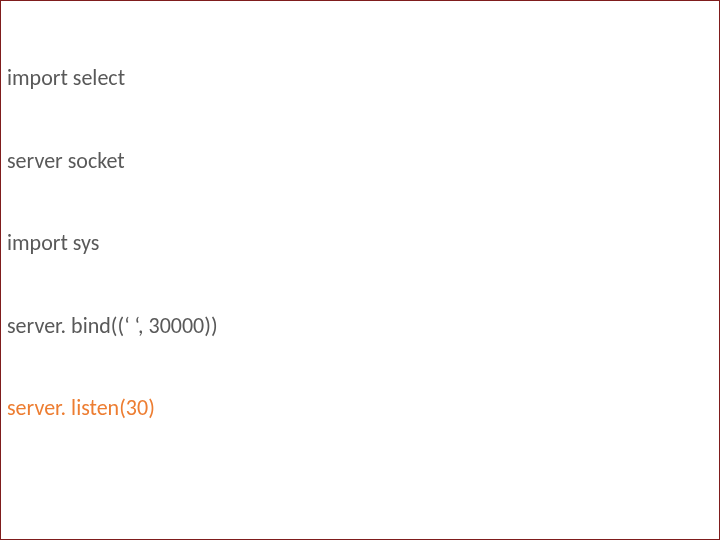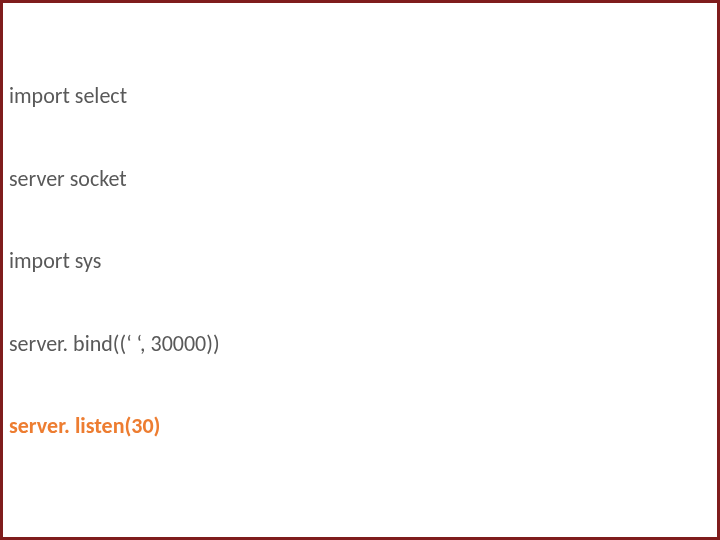--- a/index.html
+++ b/index.html
@@ -11,33 +11,33 @@
     font-family: Calibri, "Segoe UI", Arial, sans-serif;
     font-size: 22px;
     line-height: 1.25;
     color: #595959;
     overflow: hidden;
   }
   .page {
     box-sizing: border-box;
     width: 720px;
     height: 540px;
-    border: 3px solid #7f1d1d;
-    padding: 24px 6px 0 6px;
+    border: 1px solid #7f1d1d;
+    padding: 8px 6px 0 6px;
     position: relative;
   }
   .code {
     white-space: pre;
   }
   .line {
     display: block;
   }
   .highlight {
     color: #ED7D31;
-    font-weight: 700;
+    font-weight: 400;
   }
 </style>
 </head>
 <body>
 
 <div class="page">
   <div class="code">
     <span class="line">import select</span>
     <span class="line">server socket</span>
     <span class="line">import sys</span>

